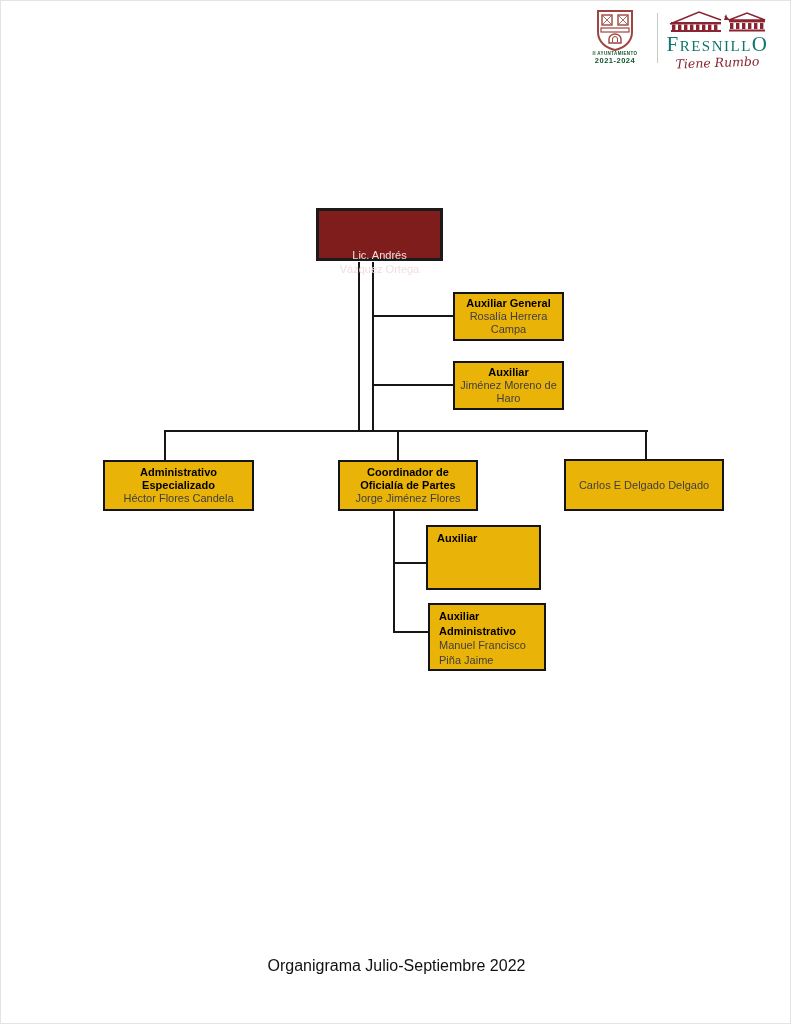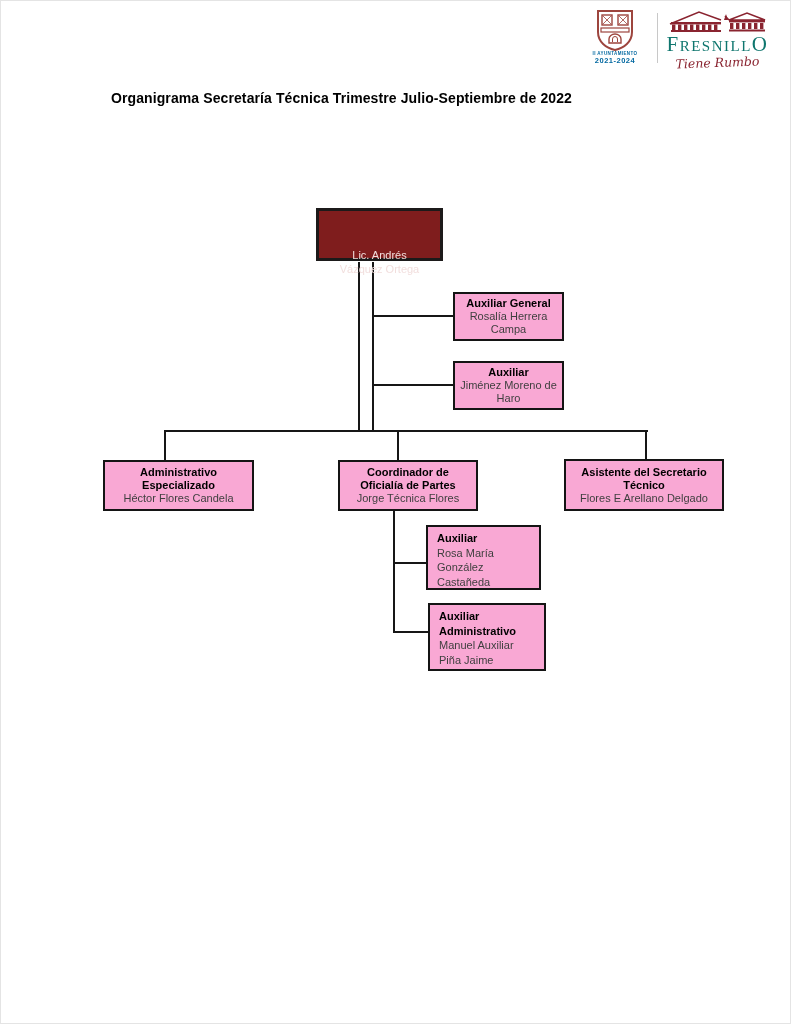--- a/index.html
+++ b/index.html
@@ -4,40 +4,40 @@
 <style>
   html,body{margin:0;padding:0;background:#fff;}
   body{width:791px;height:1024px;position:relative;overflow:hidden;
        font-family:"Liberation Sans", sans-serif;color:#000;}
   .page{position:absolute;inset:0;background:#fff;border:1px solid #e4e4e4;box-sizing:border-box;}
 
   
   .logo-wrap{position:absolute;top:6px;left:584px;width:185px;height:62px;}
   .crest{position:absolute;left:9px;top:2px;width:42px;height:43px;}
   .crest-caption{position:absolute;left:-6px;top:45px;width:72px;text-align:center;
-                 color:#0369a1;line-height:1.05;}
+                 color:#14532d;line-height:1.05;}
   .crest-caption .l1{font-size:4.5px;letter-spacing:.4px;font-weight:bold;}
   .crest-caption .l2{font-size:7.5px;font-weight:bold;letter-spacing:.5px;}
   .logo-divider{position:absolute;left:72px;top:6px;width:1px;height:50px;background:#c8c8c8;}
   .brand-block{position:absolute;left:80px;top:2px;width:105px;text-align:center;}
   .brand-building{display:block;margin:0 auto;}
   .brand-name{font-family:"Liberation Serif", serif;color:#0f766e;font-weight:normal;
               font-size:15px;letter-spacing:1.5px;line-height:1;margin-top:1px;}
   .brand-name .bigcap{font-size:21px;}
   .brand-tagline{font-family:"DejaVu Serif", serif;font-style:italic;color:#8a2430;
                  font-size:12.5px;line-height:1;margin-top:2px;transform:rotate(-2deg);}
 
   
   .doc-title{position:absolute;left:110px;top:89px;font-size:14px;font-weight:bold;
              letter-spacing:.1px;}
   .doc-footer{position:absolute;top:956px;left:0;width:791px;text-align:center;
               font-size:16px;color:#111;}
 
   
-  .node{position:absolute;box-sizing:border-box;background:#f9a8d4;border:2px solid #141414;
+  .node{position:absolute;box-sizing:border-box;background:#eab308;border:2px solid #141414;
         display:flex;flex-direction:column;justify-content:center;text-align:center;
         font-size:11px;line-height:13px;padding:2px 3px;}
   .node .title{font-weight:bold;color:#000;white-space:pre-line;}
   .node .person{color:#3f3f3f;white-space:pre-line;}
   .node.accent{background:#7f1d1d;border:3px solid #1c1a1a;line-height:14px;}
   .node.accent .title{color:#ffffff;}
   .node.accent .person{color:#f2dedd;margin-top:40px;}
   .node.left-align{justify-content:flex-start;text-align:left;padding:4px 4px 2px 9px;line-height:14.5px;}
 
   .n-secretario{left:315px;top:207px;width:127px;height:53px;}
@@ -107,21 +107,20 @@
         <rect x="79" y="14" width="3.4" height="6" fill="#8a2430"></rect>
         <rect x="85" y="14" width="3.4" height="6" fill="#8a2430"></rect>
         <rect x="91" y="14" width="3.4" height="6" fill="#8a2430"></rect>
         <rect x="60" y="20.5" width="36" height="2" fill="#8a2430"></rect>
       </svg>
       <div class="brand-name"><span class="bigcap">F</span><span>RESNILL</span><span class="bigcap">O</span></div>
       <div class="brand-tagline">Tiene Rumbo</div>
     </div>
   </div>
 
-  <div class="doc-title">Organigrama Secretaría Técnica Trimestre Julio-Septiembre de 2022</div>
 
   <div class="vline c-v1"></div>
   <div class="vline c-v2"></div>
   <div class="hline c-stub-general"></div>
   <div class="hline c-stub-moreno"></div>
   <div class="hline c-row"></div>
   <div class="vline c-drop-left"></div>
   <div class="vline c-drop-mid"></div>
   <div class="vline c-drop-right"></div>
   <div class="vline c-v3"></div>
@@ -148,37 +147,33 @@
 
   <div class="node n-admin">
     <div class="title">Administrativo
 Especializado</div>
     <div class="person">Héctor Flores Candela</div>
   </div>
 
   <div class="node n-coordinador">
     <div class="title">Coordinador de
 Oficialía de Partes</div>
-    <div class="person">Jorge Técnica Flores</div>
+    <div class="person">Jorge Jiménez Flores</div>
   </div>
 
   <div class="node n-asistente">
-    <div class="title">Asistente del Secretario
-Técnico</div>
-    <div class="person">Flores E Arellano Delgado</div>
+    <div class="person">Carlos E Delgado Delgado</div>
   </div>
 
   <div class="node left-align n-aux-rosa">
     <div class="title">Auxiliar</div>
-    <div class="person">Rosa María
-González
-Castañeda</div>
   </div>
 
   <div class="node left-align n-aux-adm">
     <div class="title">Auxiliar
 Administrativo</div>
-    <div class="person">Manuel Auxiliar
+    <div class="person">Manuel Francisco
 Piña Jaime</div>
   </div>
 
+  <div class="doc-footer">Organigrama Julio-Septiembre 2022</div>
 
 </div>
 
 </body></html>

